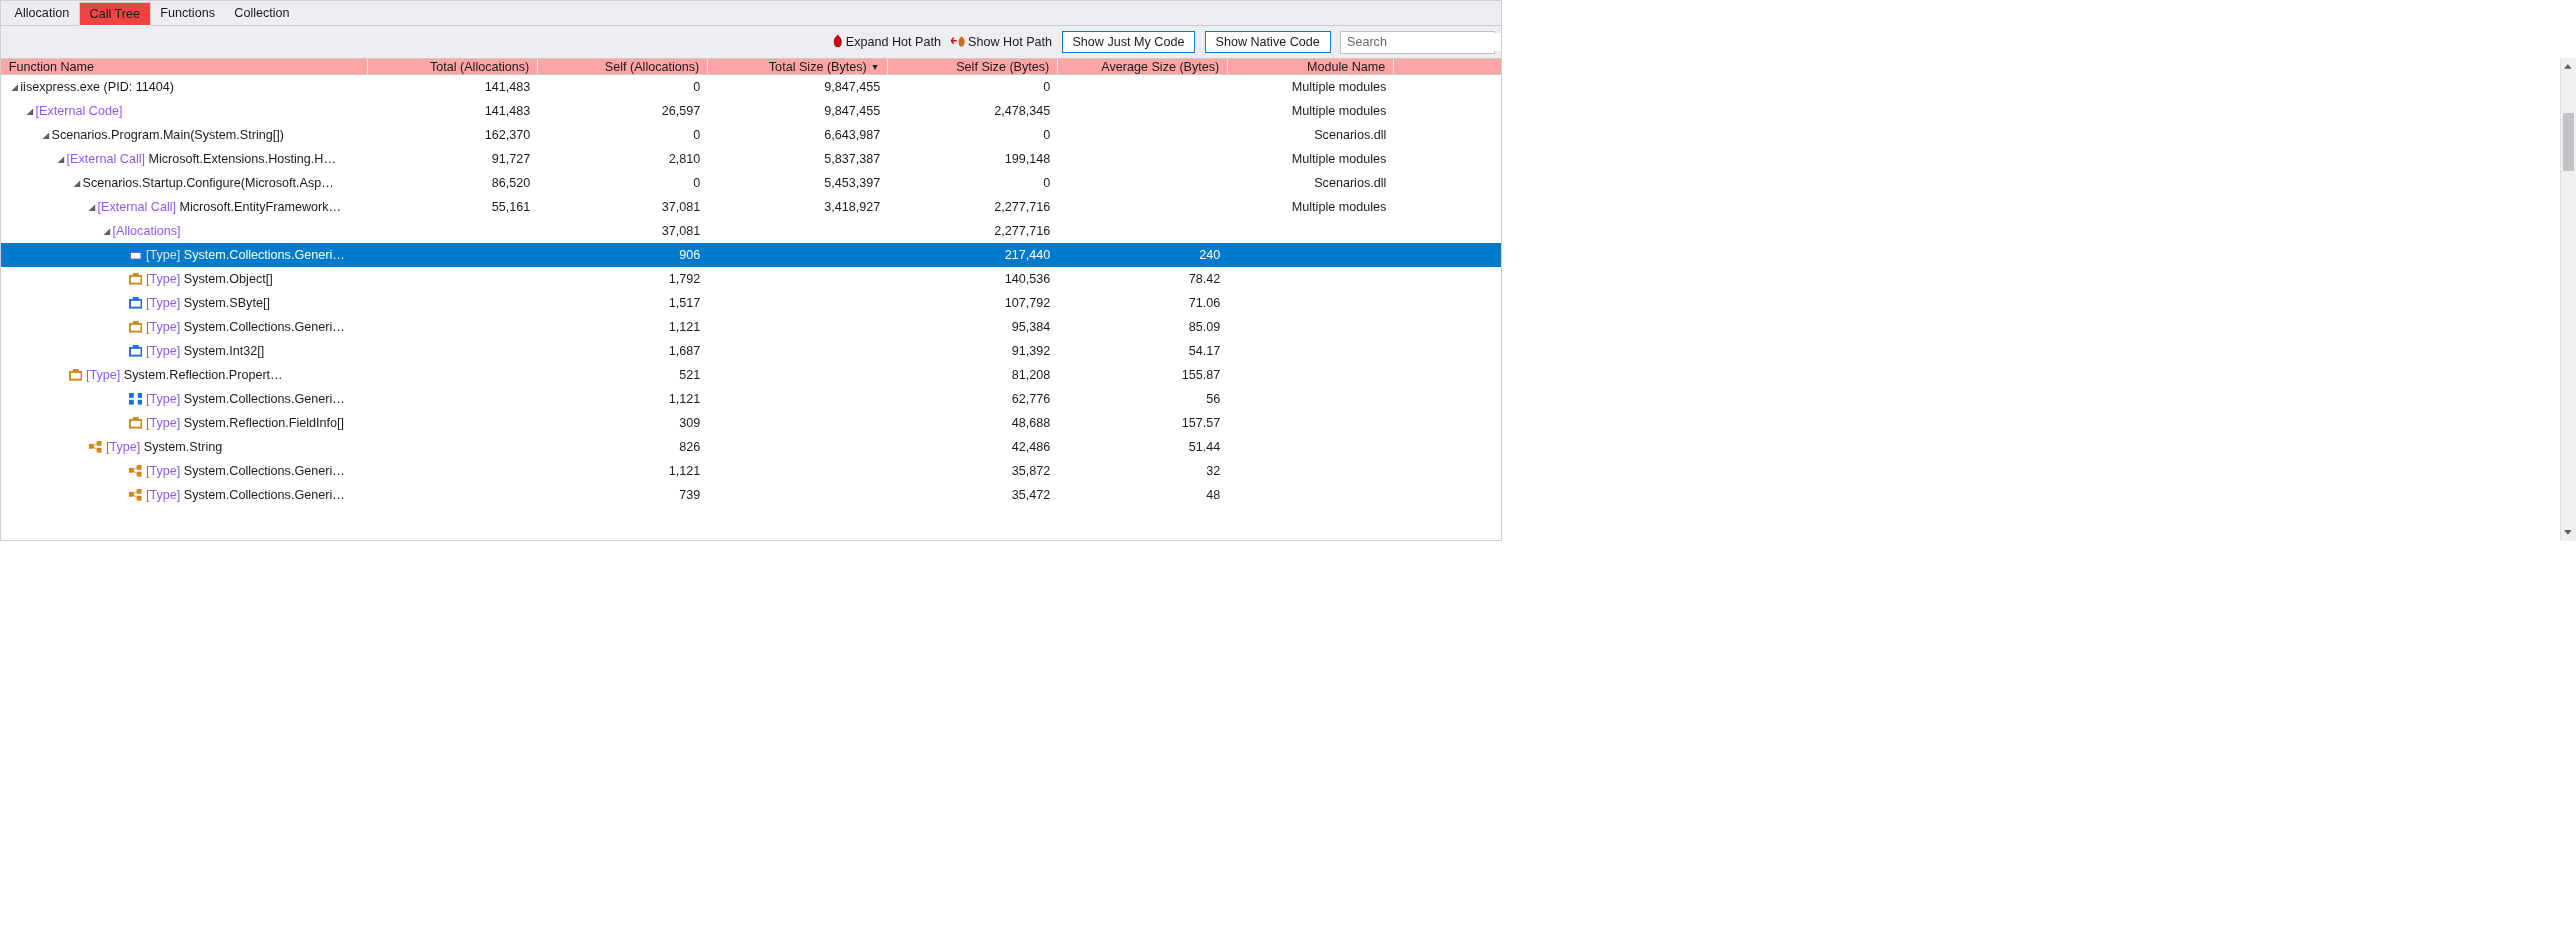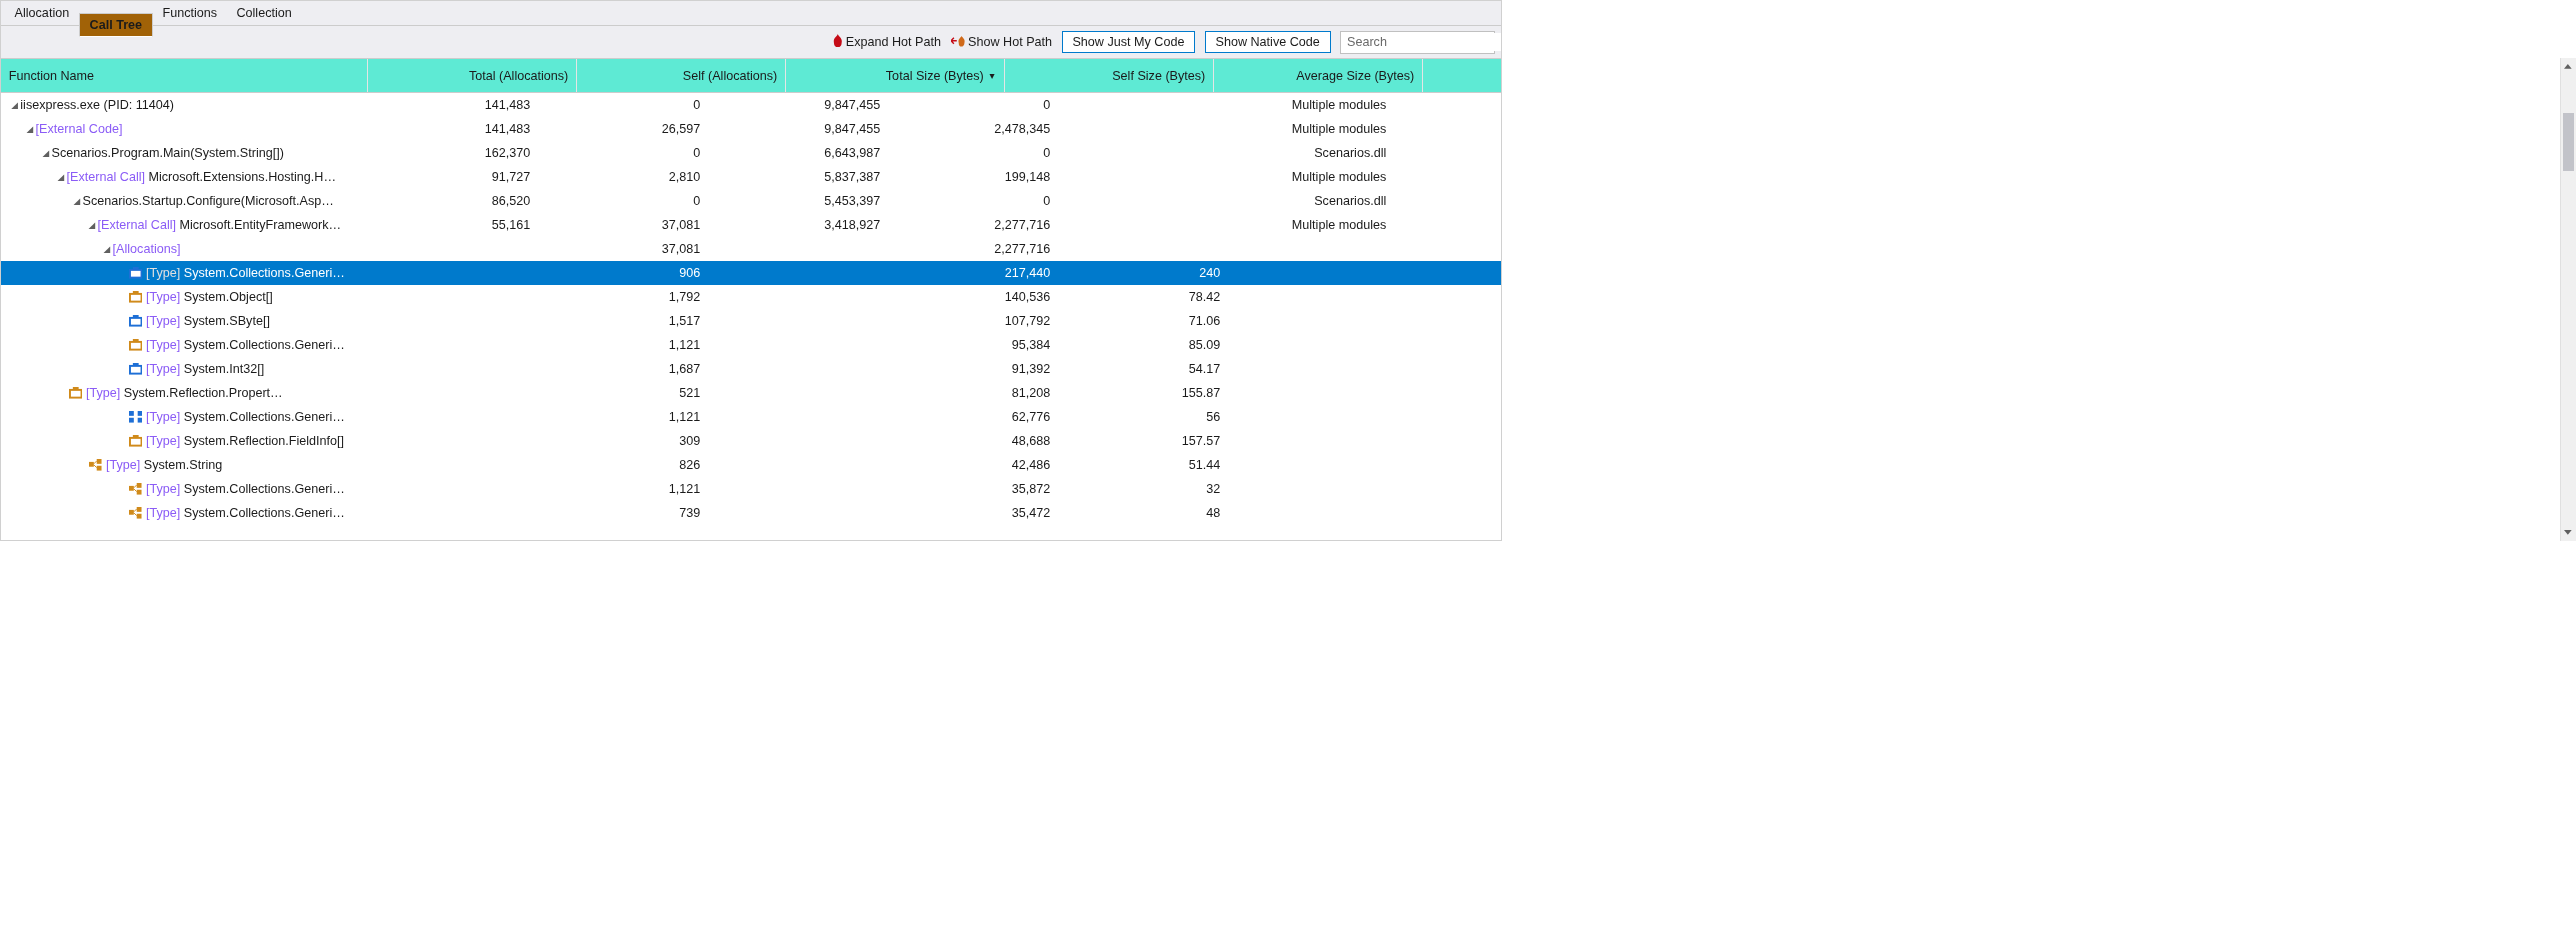--- a/index.html
+++ b/index.html
@@ -21,26 +21,25 @@
     height: 25px;
     padding-left: 3.9px;
   }
   .tab {
     padding: 3.9px 9.7px;
     cursor: pointer;
     font-size: 12.6px;
     color: #1b1b1b;
   }
   .tab.active {
-    background: #a16207;
+    background: #ef4444;
     border: 1px solid #cccccc;
     border-bottom: 1px solid #ffffff;
     position: relative;
-    top: 12px;
-    font-weight: bold;
+    top: 1px;
   }
   .toolbar {
     display: flex;
     align-items: center;
     justify-content: flex-end;
     height: 33px;
     background: #eeeef2;
     padding: 0 5.8px;
     gap: 9.7px;
     border-bottom: 1px solid #cccccc;
@@ -89,25 +88,24 @@
     width: 15.4px;
     display: flex;
     align-items: center;
     justify-content: center;
     border-left: 1px solid #c0c0c0;
     cursor: pointer;
   }
   .cols {
     display: grid;
     grid-template-columns: 367px 170px 170px 180px 170px 170px 166px;
-    height: 34px;
+    height: 16px;
     align-items: center;
     border-bottom: 1px solid #cccccc;
-    background: #5eead4;
-    gap: 39px;
+    background: #fca5a5;
   }
   .col-hdr {
     padding: 0 7.7px;
     font-size: 12.6px;
     color: #1b1b1b;
     border-right: 1px solid #e5e5e5;
     height: 100%;
     display: flex;
     align-items: center;
     cursor: pointer;

